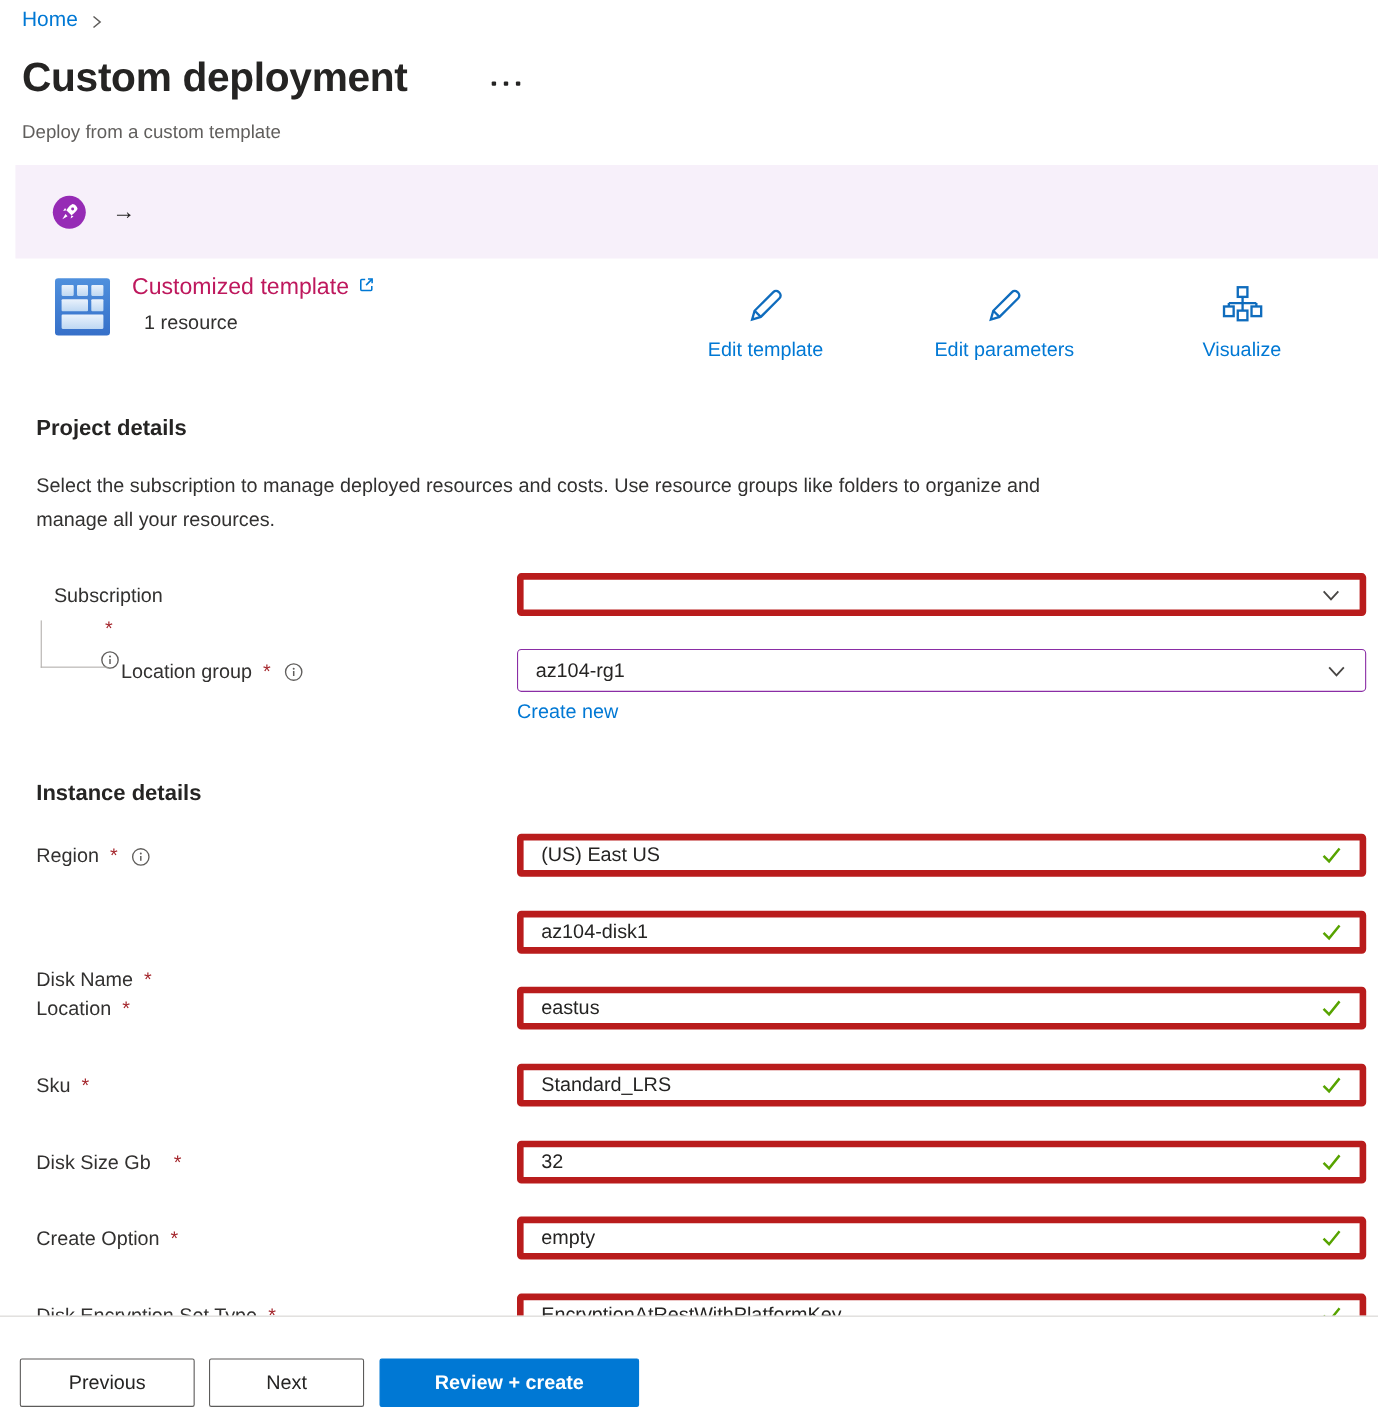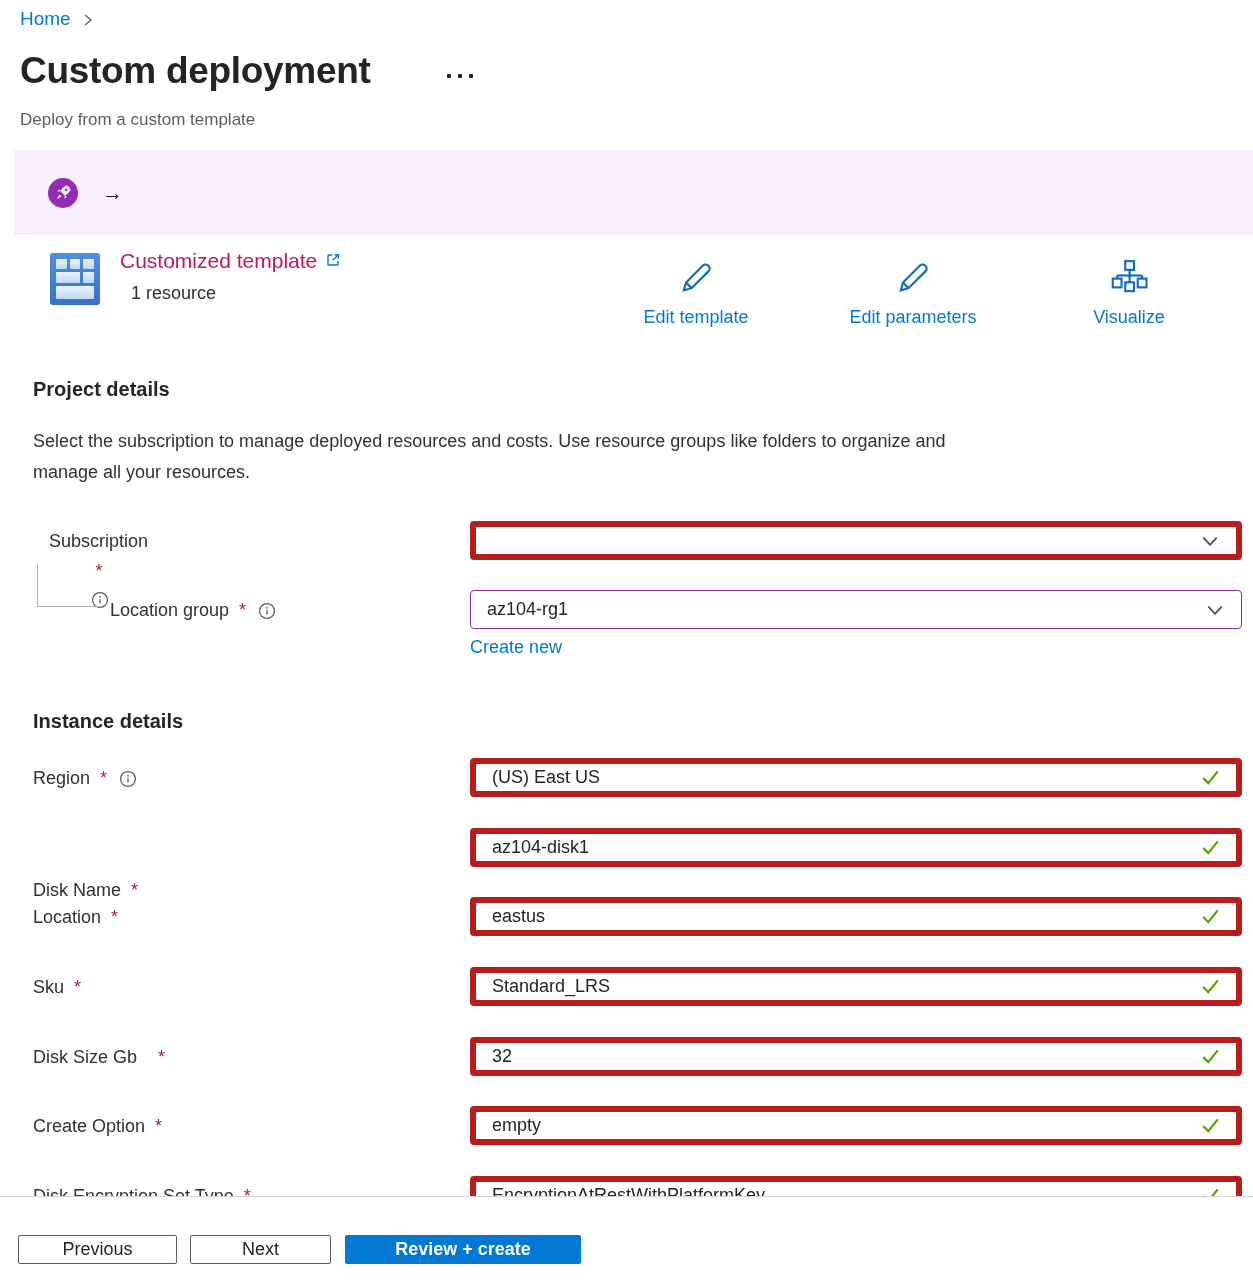--- a/index.html
+++ b/index.html
@@ -70,21 +70,21 @@
   .f-lbl-1{left:33px;top:864px;margin-top:16px;} .f-in-1{top:828px;}
   .f-lbl-2{left:33px;top:907px;} .f-in-2{top:897px;}
   .f-lbl-3{left:33px;top:977px;} .f-in-3{top:967px;}
   .f-lbl-4{left:33px;top:1047px;gap:20px;} .f-in-4{top:1037px;}
   .f-lbl-5{left:33px;top:1116px;} .f-in-5{top:1106px;}
   .f-lbl-6{left:33px;top:1186px;} .f-in-6{top:1176px;}
 
   
   .footer { left:0; bottom:0; width:1253px; height:84px; background:#fff;
     border-top:1px solid #d6d4d2; z-index:10; }
-  .btn { position:absolute; top:38px; height:29px; border-radius:2px; font-size:18px;
+  .btn { position:absolute; top:38px; height:44px; border-radius:2px; font-size:18px;
     display:flex; align-items:center; justify-content:center; cursor:pointer;
     background:#fff; border:1px solid #5c5b5a; color:#252423; }
   .btn-previous { left:18px; width:159px; }
   .btn-next { left:190px; width:141px; }
   .btn-review { left:345px; width:236px; background:#0078d4; border:1px solid #0078d4; color:#fff; font-weight:600; }
 </style>
 </head>
 <body>
 
 <div class="abs breadcrumb">

